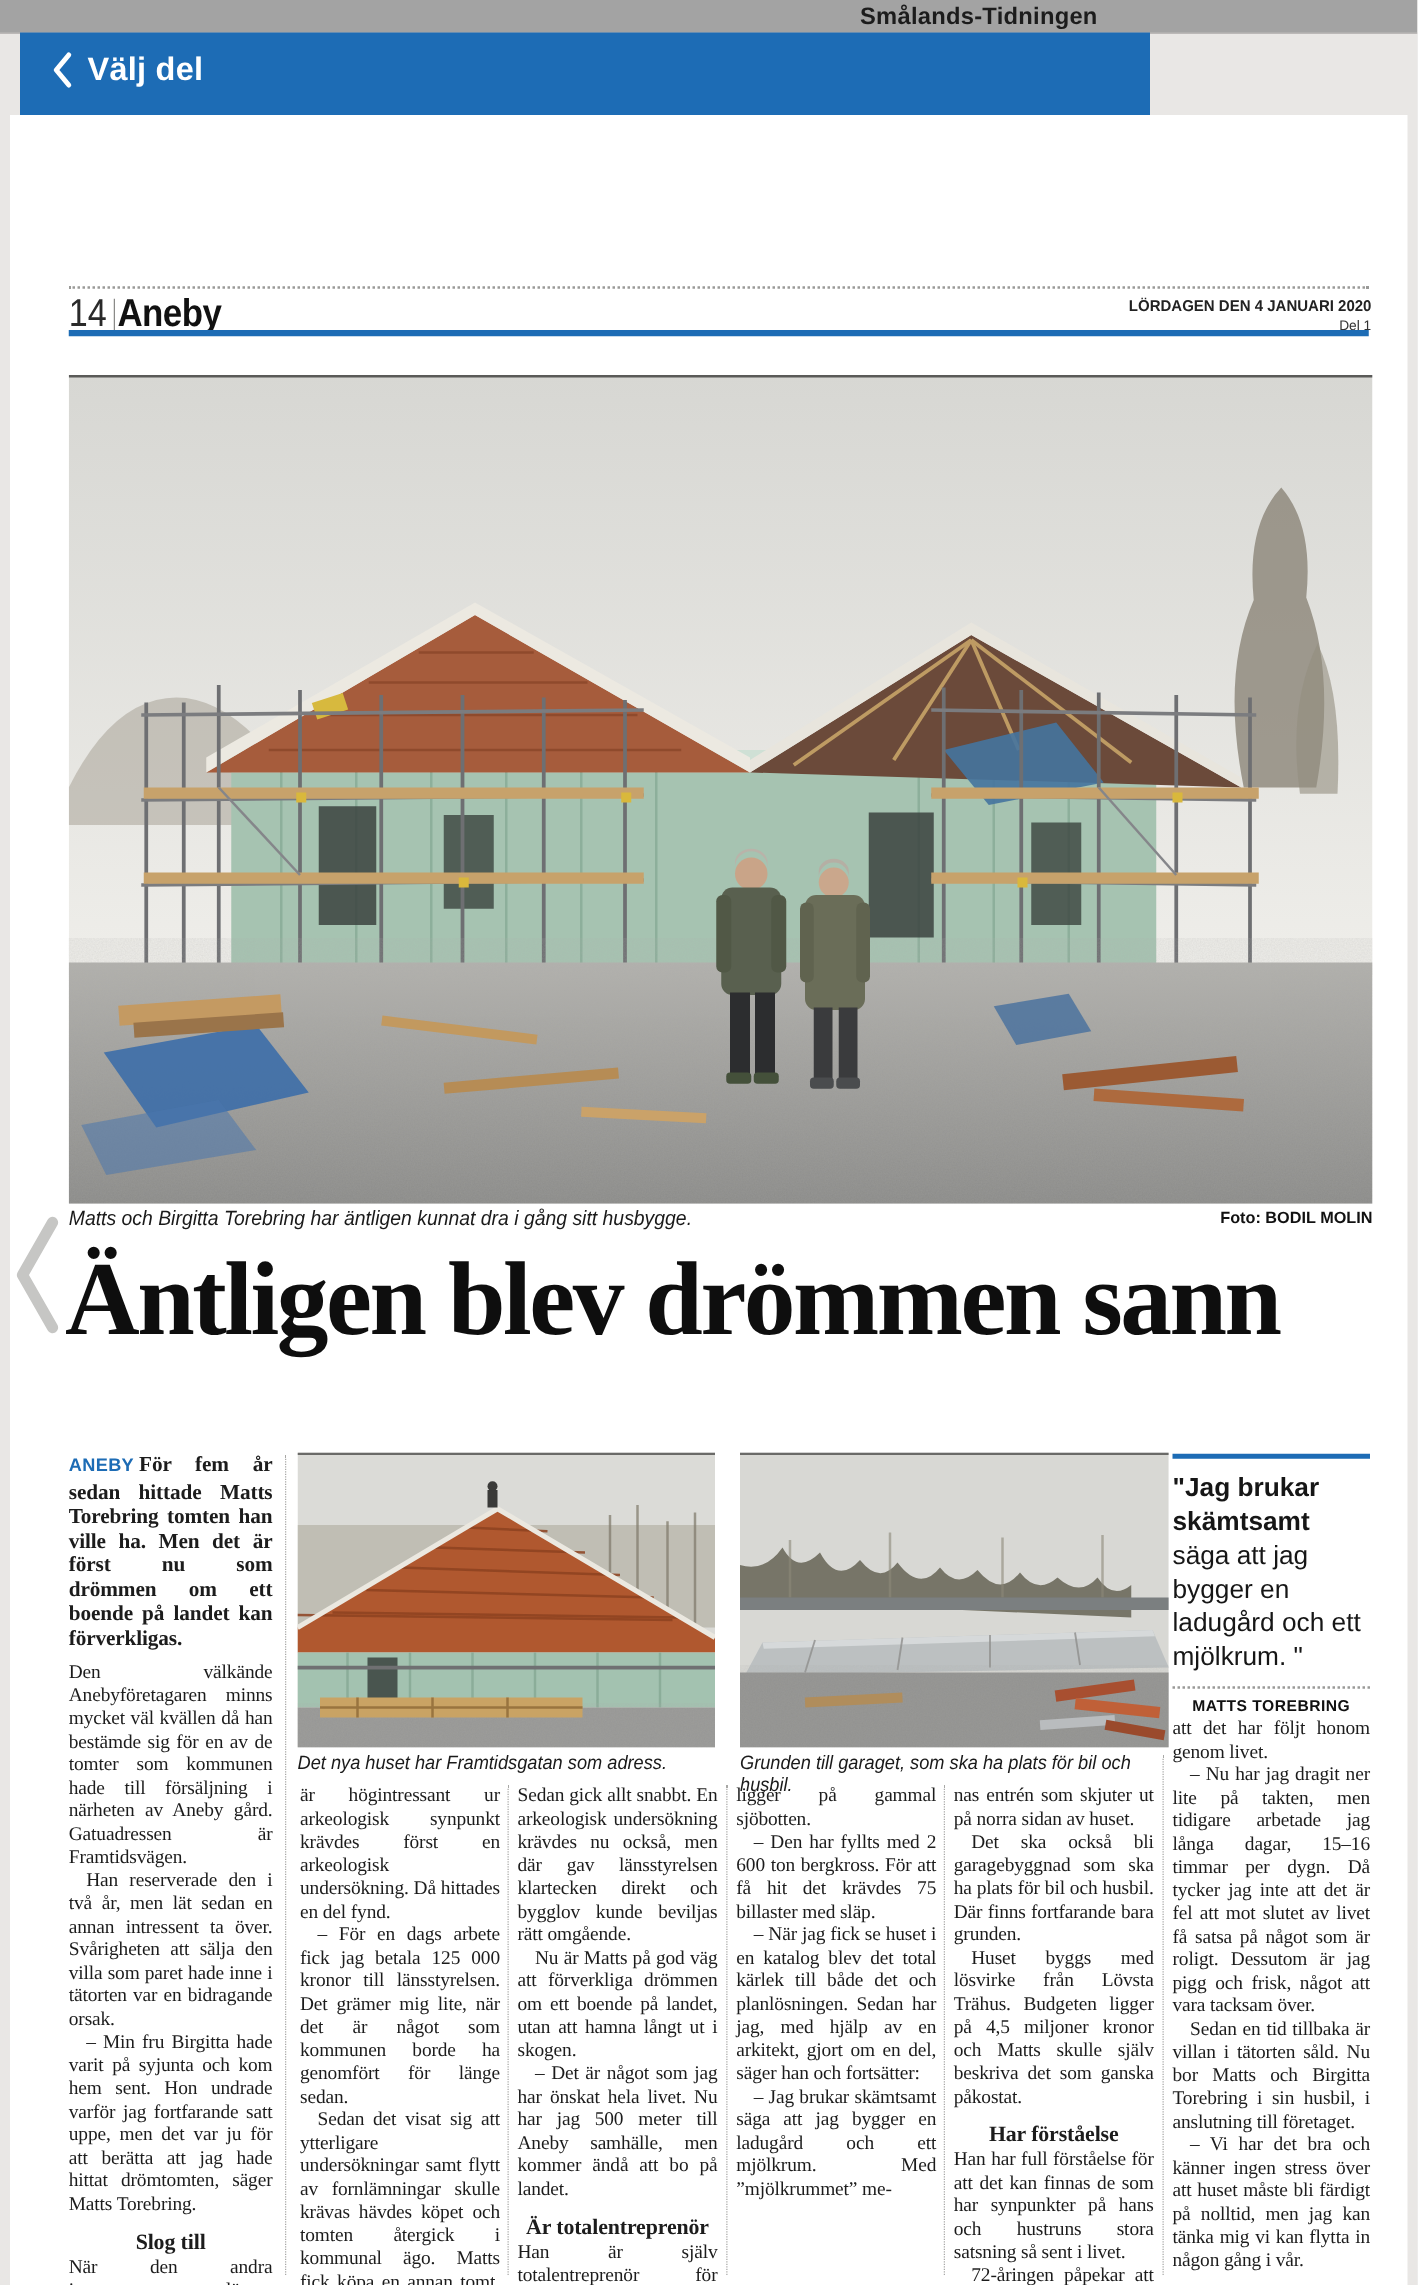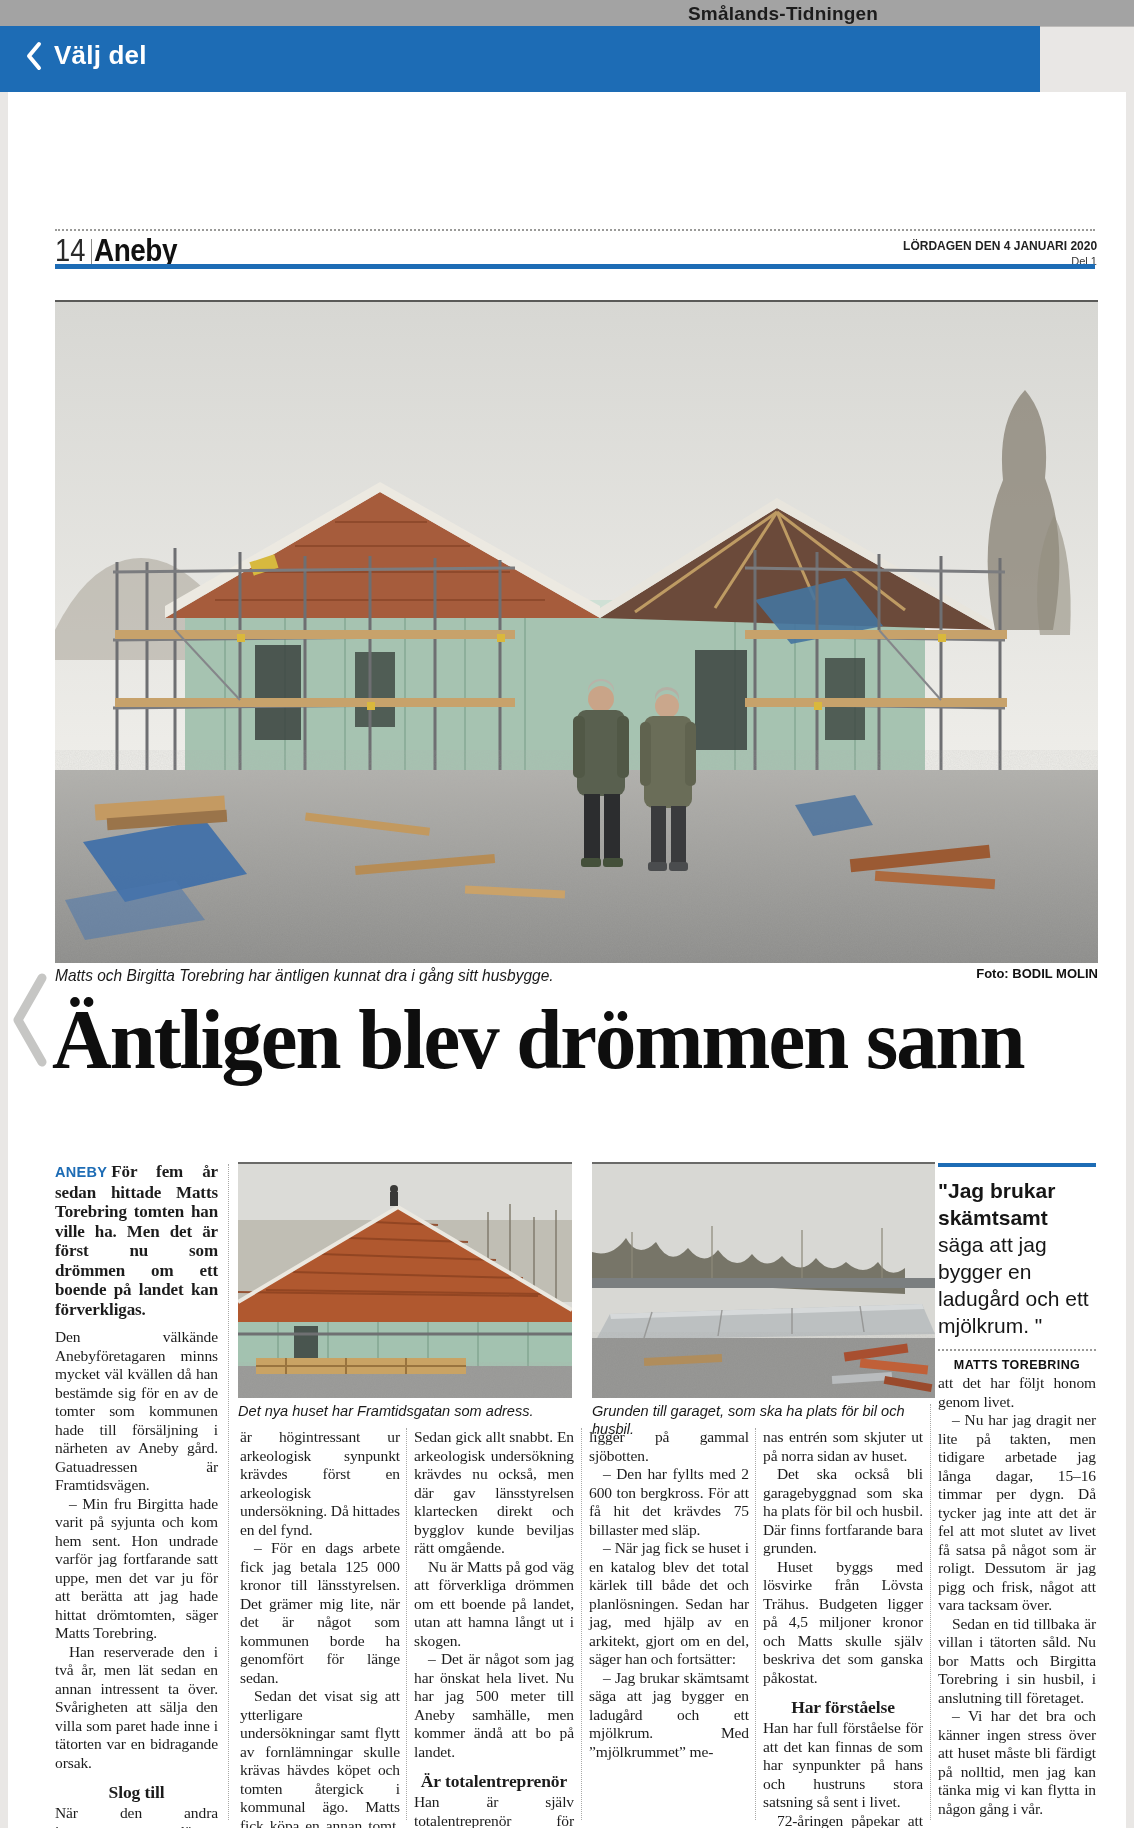--- a/index.html
+++ b/index.html
@@ -2,21 +2,21 @@
 <html lang="sv"><head>
 <meta charset="utf-8">
 <style>
   html,body{margin:0;padding:0;}
   body{background:#dededc;font-family:"Liberation Sans",sans-serif;}
   .screen{position:relative;width:1134px;height:1828px;overflow:hidden;background:#e9e7e5;}
 
   
   .statusbar{position:absolute;left:0;top:0;width:1134px;height:26px;background:#a3a3a3;border-bottom:1px solid #bdbbb9;overflow:hidden;}
   .statusbar .title{position:absolute;left:688px;top:3px;font-size:19px;font-weight:600;color:#1c1c1c;letter-spacing:0.2px;}
-  .navbar{position:absolute;left:0;top:26px;width:1040px;height:66px;background:#1d6cb5;}
+  .navbar{position:absolute;left:16px;top:26px;width:904px;height:66px;background:#1d6cb5;}
   .navbar .back{position:absolute;left:26px;top:14px;display:flex;align-items:center;gap:12px;cursor:pointer;}
   .navbar .back svg{display:block;}
   .navbar .back .lbl{color:#ffffff;font-size:26px;font-weight:700;letter-spacing:0.2px;}
   .prevchev{position:absolute;left:10px;top:972px;z-index:40;cursor:pointer;}
 
   
   .paper{position:absolute;left:8px;top:92px;width:1118px;height:1736px;background:#ffffff;}
 
   .dotline{position:absolute;left:55px;top:229px;width:1040px;border-top:2px dotted #9a9a98;}
   .phead-left{position:absolute;left:55px;top:233px;display:flex;align-items:flex-end;gap:2px;}
@@ -253,22 +253,22 @@
   <div class="vrule" style="left:406px;top:1428px;height:392px;"></div>
   <div class="vrule" style="left:581px;top:1428px;height:392px;"></div>
   <div class="vrule" style="left:755px;top:1428px;height:392px;"></div>
   <div class="vrule" style="left:930px;top:1404px;height:416px;"></div>
 
   <div class="col" style="left:55px;top:1162px;width:163px;">
     <p class="intro"><span class="kicker">ANEBY</span><span>För fem år sedan hittade Matts Torebring tomten han ville ha. Men det är först nu som drömmen om ett boende på landet kan förverkligas.</span></p>
     <div>
 
     <p class="para first">Den välkände Anebyföretagaren minns mycket väl kvällen då han bestämde sig för en av de tomter som kommunen hade till försäljning i närheten av Aneby gård. Gatuadressen är Framtidsvägen.</p>
+        <p class="para">Han reserverade den i två år, men lät sedan en annan intressent ta över. Svårigheten att sälja den villa som paret hade inne i tätorten var en bidragande orsak.</p>
         <p class="para">– Min fru Birgitta hade varit på syjunta och kom hem sent. Hon undrade varför jag fortfarande satt uppe, men det var ju för att berätta att jag hade hittat drömtomten, säger Matts Torebring.</p>
-        <p class="para">Han reserverade den i två år, men lät sedan en annan intressent ta över. Svårigheten att sälja den villa som paret hade inne i tätorten var en bidragande orsak.</p>
         <p class="para sub">Slog till</p>
         <p class="para first">När den andra intressenten släppte tomten, slog Matts till och köpte den. Dock visade det sig att det inte bara var att börja bygga. Eftersom området</p>
       </div>
   </div>
 
   <div class="photo-a">
     <svg viewBox="0 0 334 236" preserveAspectRatio="none">
       <defs>
         <filter id="gravelA">
             <feTurbulence type="fractalNoise" baseFrequency="0.9" numOctaves="3"></feTurbulence>

